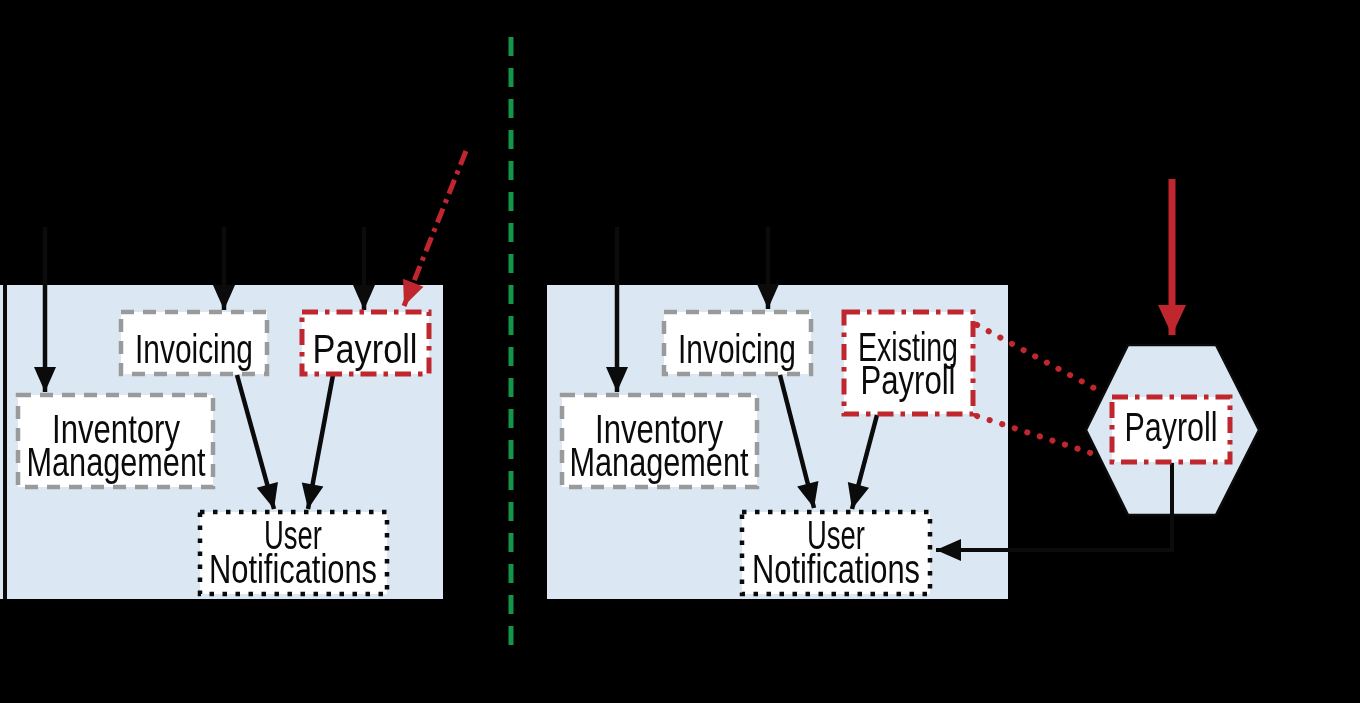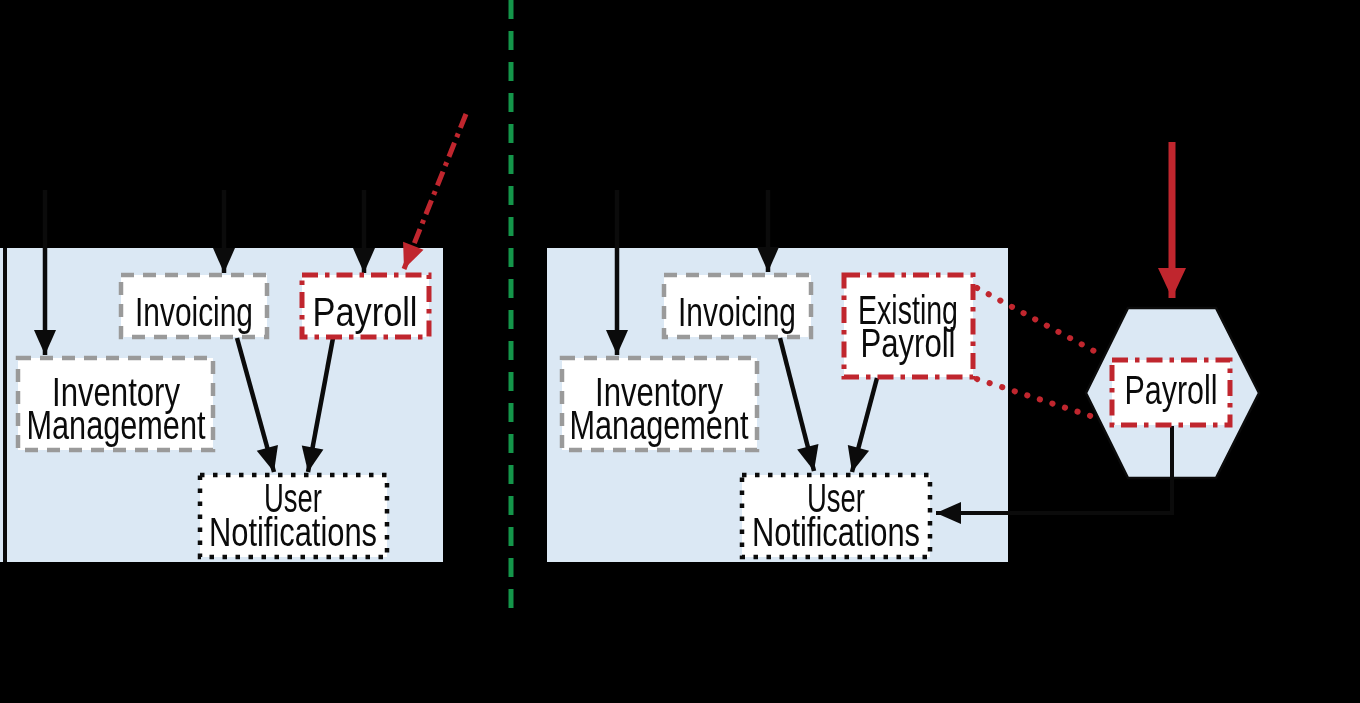--- a/index.html
+++ b/index.html
@@ -3,20 +3,21 @@
 <meta charset="utf-8">
 <style>
   html, body { margin: 0; padding: 0; background: #000; }
   .stage {
     position: relative;
     width: 1360px;
     height: 612px;
     background: #000;
     overflow: hidden;
     font-family: "Liberation Sans", sans-serif;
+    margin-top: 37px;
   }
   svg { position: absolute; top: 0; left: 0; }
   text {
     font-family: "Liberation Sans", sans-serif;
     font-size: 40px;
     font-weight: 400;
     text-anchor: middle;
   }
 </style>
 </head>

